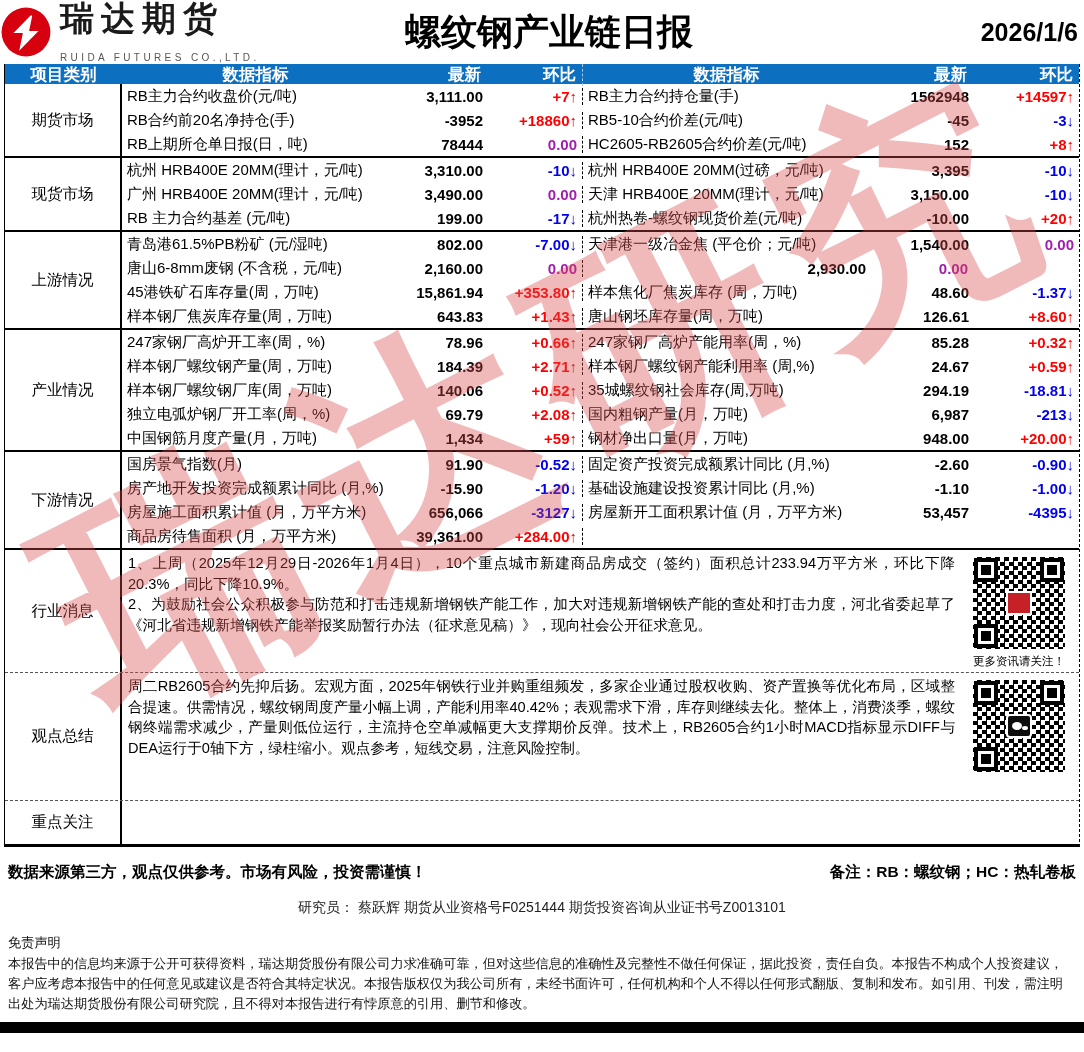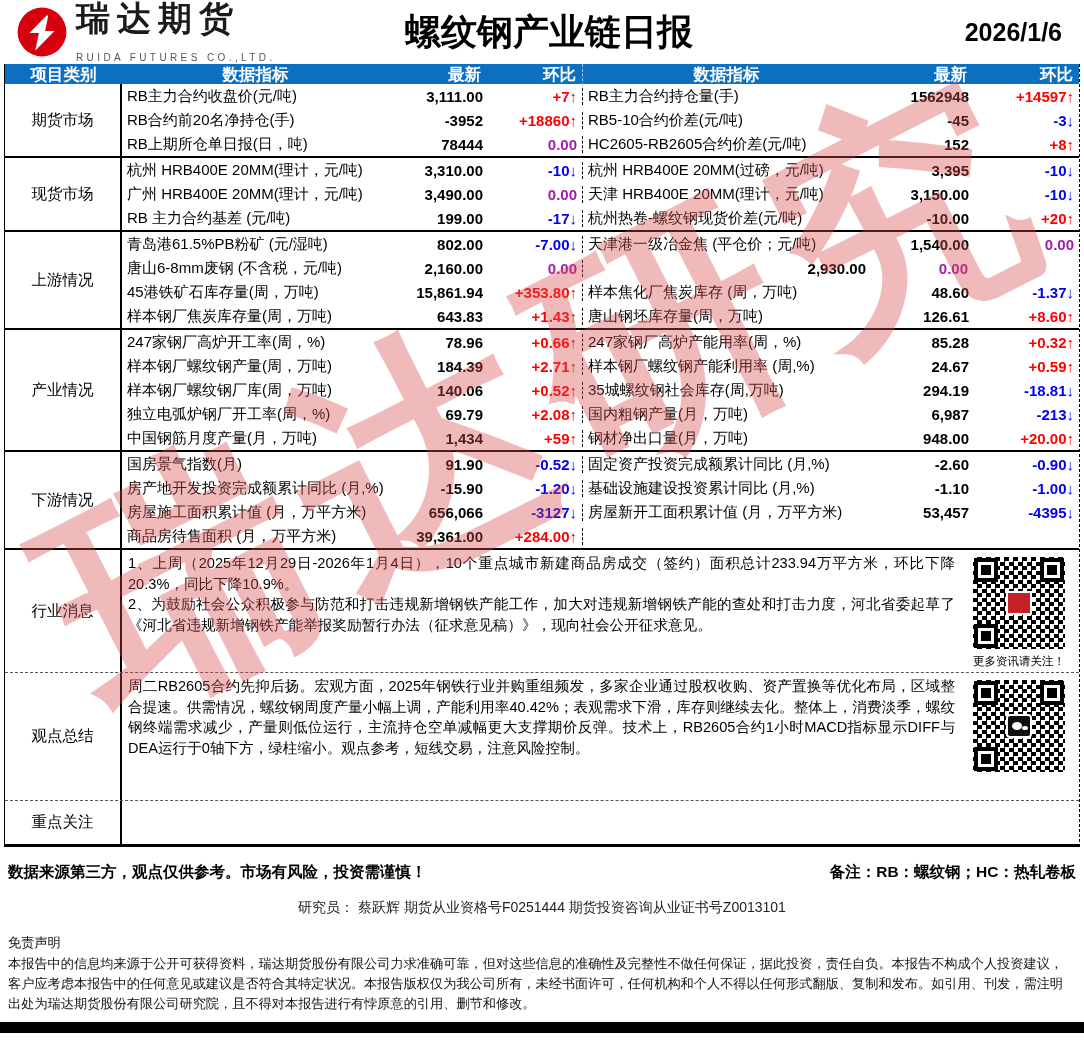--- a/index.html
+++ b/index.html
@@ -3,21 +3,21 @@
 <meta charset="utf-8">
 <style>
   * { margin:0; padding:0; box-sizing:border-box; }
   html,body { width:1084px; }
   body {
     font-family:"Liberation Sans","DejaVu Sans",sans-serif;
     background:#fff; color:#000; width:1084px; height:1052px;
     overflow:hidden; position:relative;
   }
   
-  .tophdr { height:64px; display:flex; align-items:center; position:relative; padding:0 16px;gap:32px; }
+  .tophdr { height:64px; display:flex; align-items:center; position:relative; padding:0 0;gap:32px; }
   .brand { display:flex; align-items:center; gap:8px; }
   .brand svg { width:52px; height:52px; }
   .brand-txt { display:flex; flex-direction:column; line-height:1; }
   .brand-cn { font-size:34px; font-weight:700; letter-spacing:7px; color:#1a1a1a; }
   .brand-en { font-size:10px; letter-spacing:3.4px; color:#555; margin-top:18px; }
   .rpt-title { position:absolute; left:14px; right:0; text-align:center; font-size:36px; font-weight:700; }
   .rpt-date { margin-left:auto; font-size:25px; font-weight:700; padding-right:6px; }
 
   
   .tbl { margin:0 4px; border-left:1px solid #000; border-right:1px dashed #000; border-bottom:3px solid #000; position:relative; background:transparent; }

